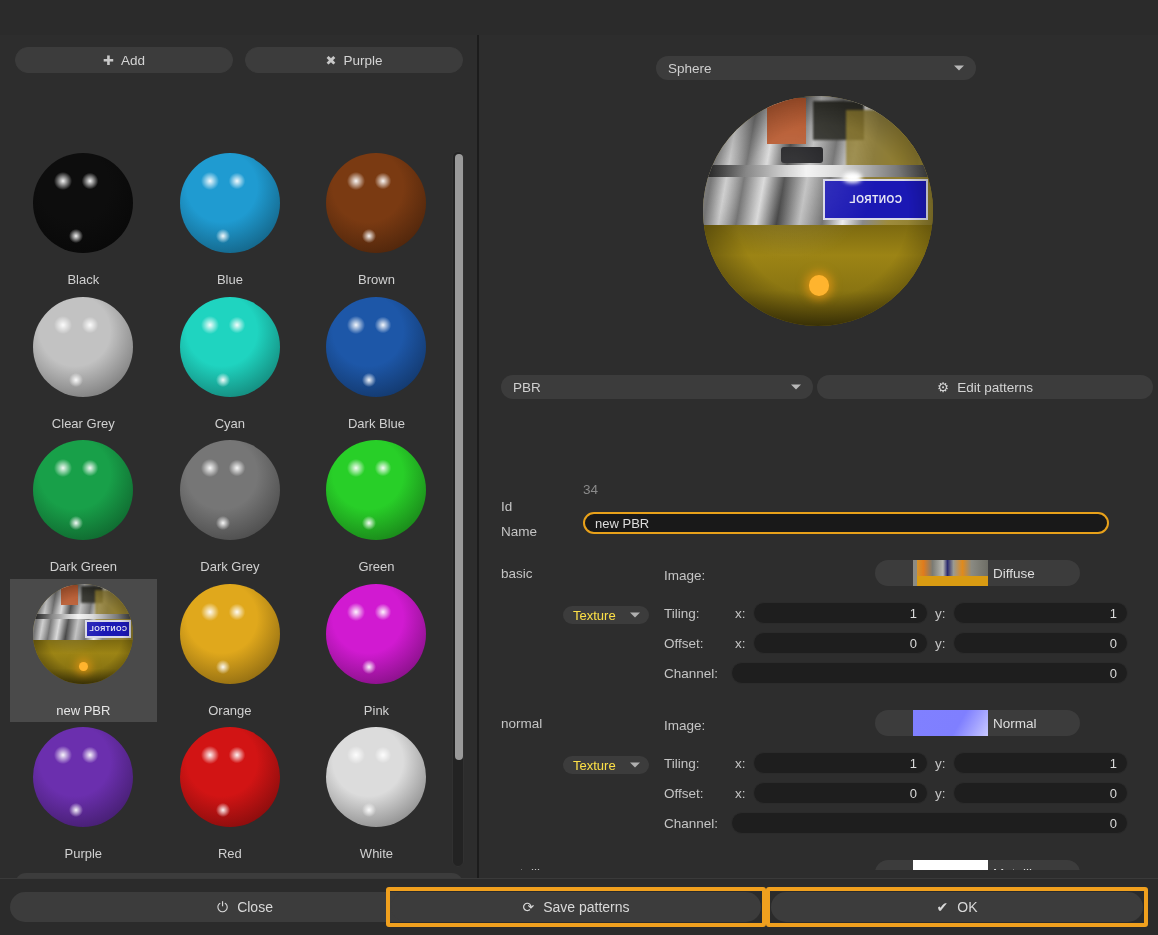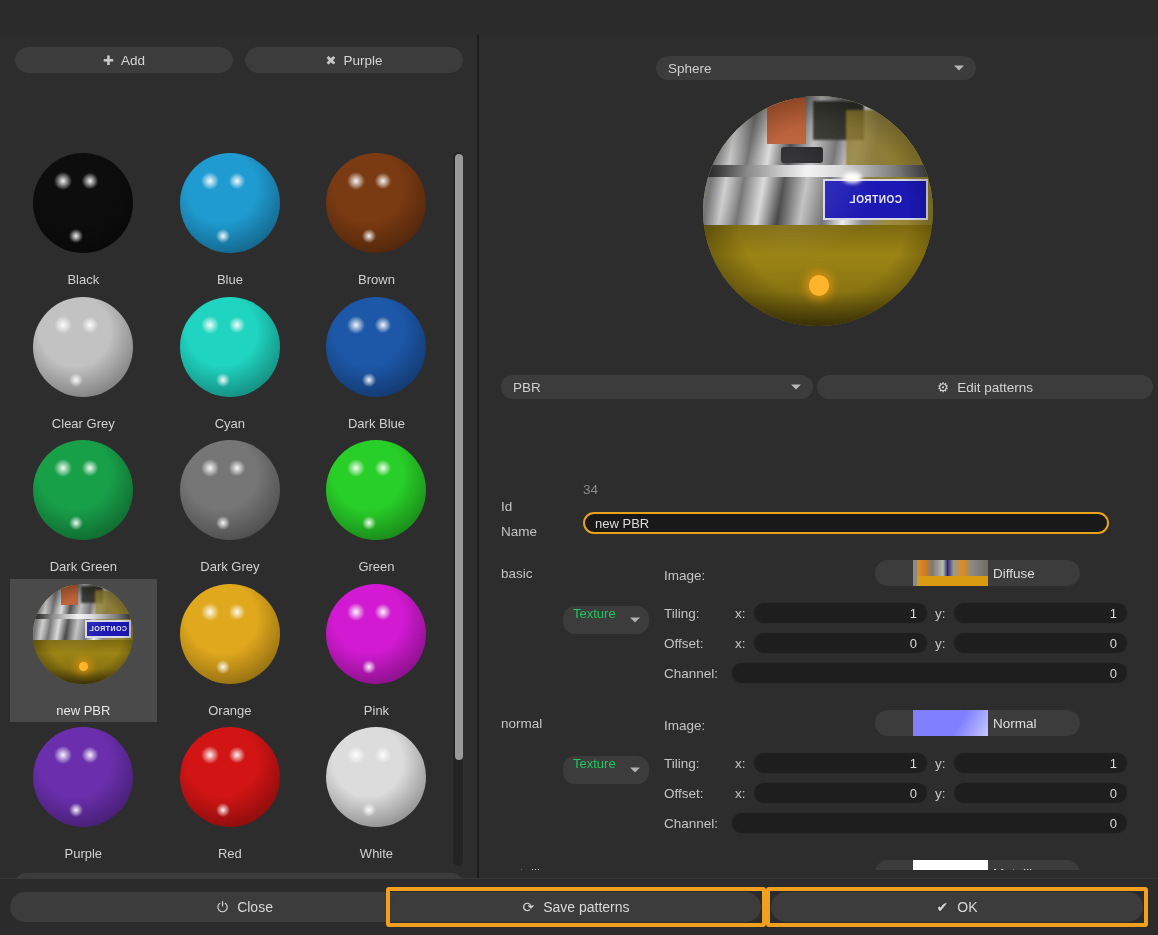--- a/index.html
+++ b/index.html
@@ -225,23 +225,23 @@
     background:
       linear-gradient(90deg, #8b8b84 0%, #8b8b84 6%, transparent 6%),
       linear-gradient(180deg, transparent 62%, #d99b12 62%, #d99b12 100%),
       linear-gradient(90deg, #caa43a 0%, #e07b1c 14%, #7b7b74 26%, #b9b9b2 40%,
                       #2b2b6e 46%, #9a9a92 54%, #e08a1c 66%, #8a8a82 78%, #6e6e66 100%);
   }
   .thumb-normal { background: linear-gradient(120deg, #8080ff 0%, #7f7fff 60%, #9f9fff 78%, #c8c8ff 100%); }
   .thumb-metallic { background: #ffffff; }
 
   .tex-combo {
-    width: 86px; height: 28px; border-radius: 12px; background: #3c3c3c;
-    display: flex; padding: 0 10px;
-    color: #22c55e; font-size: 13px; position: relative; cursor: pointer;
+    width: 86px; height: 18px; border-radius: 12px; background: #3c3c3c;
+    display: flex; align-items: center; padding: 0 10px;
+    color: #fde047; font-size: 13px; position: relative; cursor: pointer;
   }
   .tex-combo .combo-arrow { right: 9px; border-top-color: #b0b0b0; }
 
   
   .bottombar {
     position: absolute; left: 0; top: 878px; width: 1158px; height: 57px;
     background: #2b2b2b; border-top: 1px solid #3a3a3a;
   }
   .bb-btn {
     position: absolute; height: 30px; border-radius: 15px; background: #3c3c3c;

